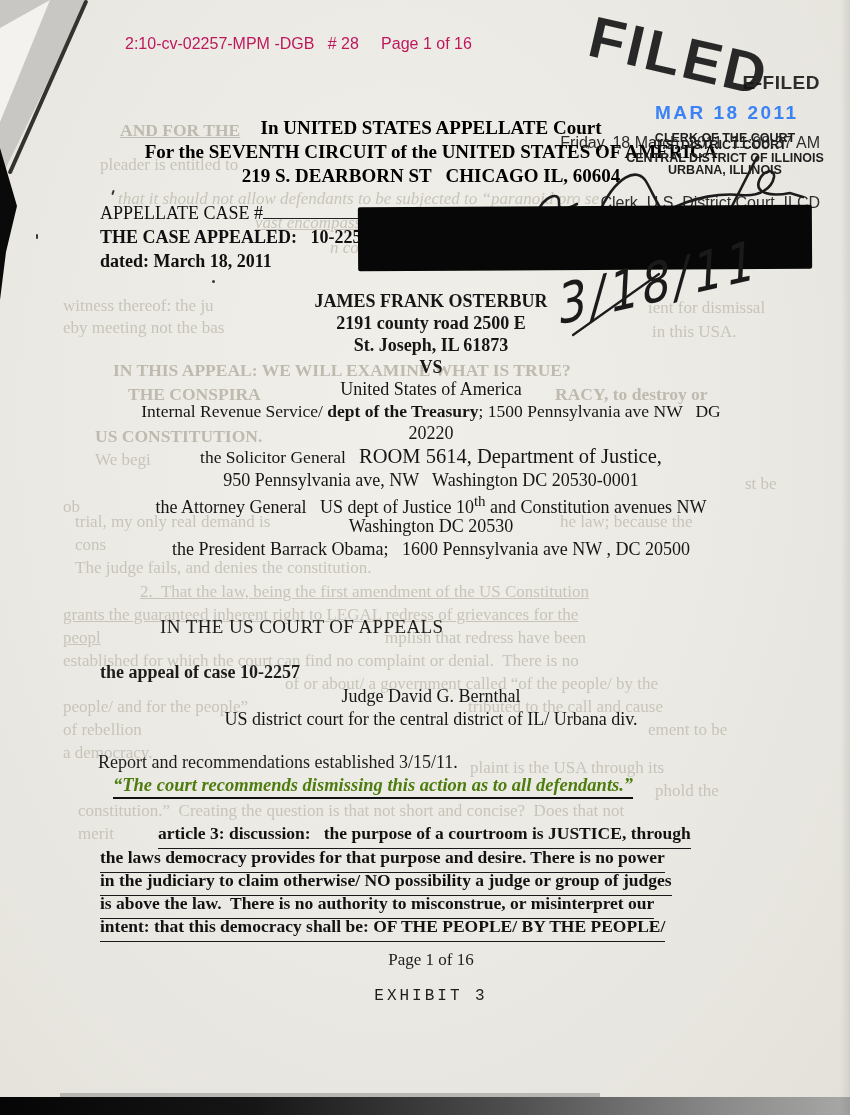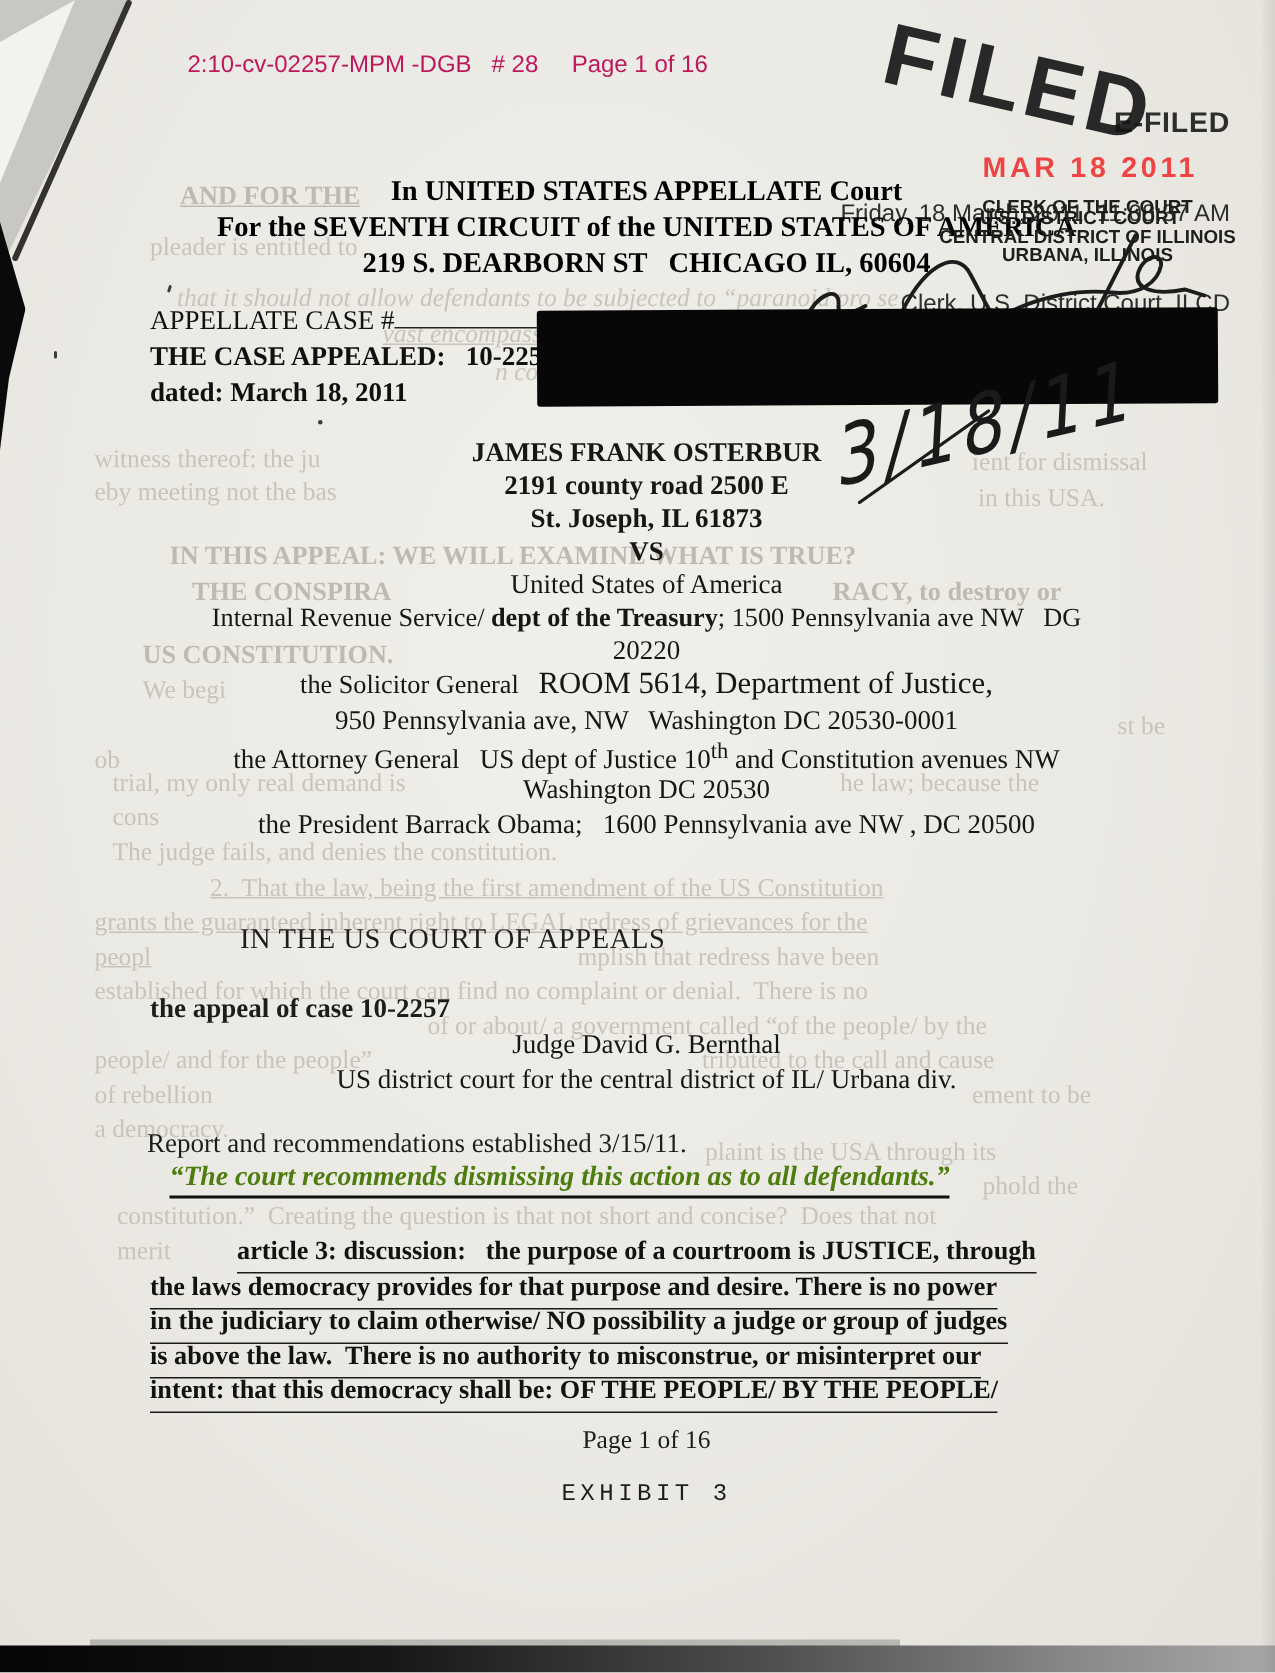--- a/index.html
+++ b/index.html
@@ -35,21 +35,21 @@
   
   .docket-header{left:125px;top:35px;font-family:"Liberation Sans",sans-serif;
     font-size:16px;color:#be185d;z-index:2;}
   .efiled{right:30px;top:33px;text-align:right;font-family:"Liberation Sans",sans-serif;
     color:#2d2d2d;z-index:2;line-height:20px;}
   .efiled .e1{font-weight:bold;font-size:19px;letter-spacing:.5px;}
   .efiled .e2,.efiled .e3{font-size:16px;}
   .filed-stamp{left:588px;top:22px;font-family:"Liberation Sans",sans-serif;font-weight:900;
     font-size:58px;letter-spacing:3px;color:#141414;opacity:.9;transform:rotate(13deg);z-index:3;}
   .date-stamp{left:655px;top:102px;font-family:"Liberation Sans",sans-serif;font-weight:bold;
-    font-size:19px;letter-spacing:2.5px;color:#ef4444;z-index:3;}
+    font-size:19px;letter-spacing:2.5px;color:#3b82f6;z-index:3;}
   .clerk-stamp{left:606px;top:131px;width:238px;height:50px;z-index:3;
     font-family:"Liberation Sans",sans-serif;font-weight:bold;font-size:12.5px;color:#1e1e1e;}
   .clerk-stamp div{position:absolute;width:100%;text-align:center;white-space:pre;}
   .cs1{top:0;}
   .cs2{top:7px;left:-5px;}
   .cs3{top:20px;}
   .cs4{top:32px;}
   
   .ctr{left:26px;width:810px;text-align:center;z-index:2;}
   .ttl{font-weight:bold;font-size:19px;color:#000000;}

